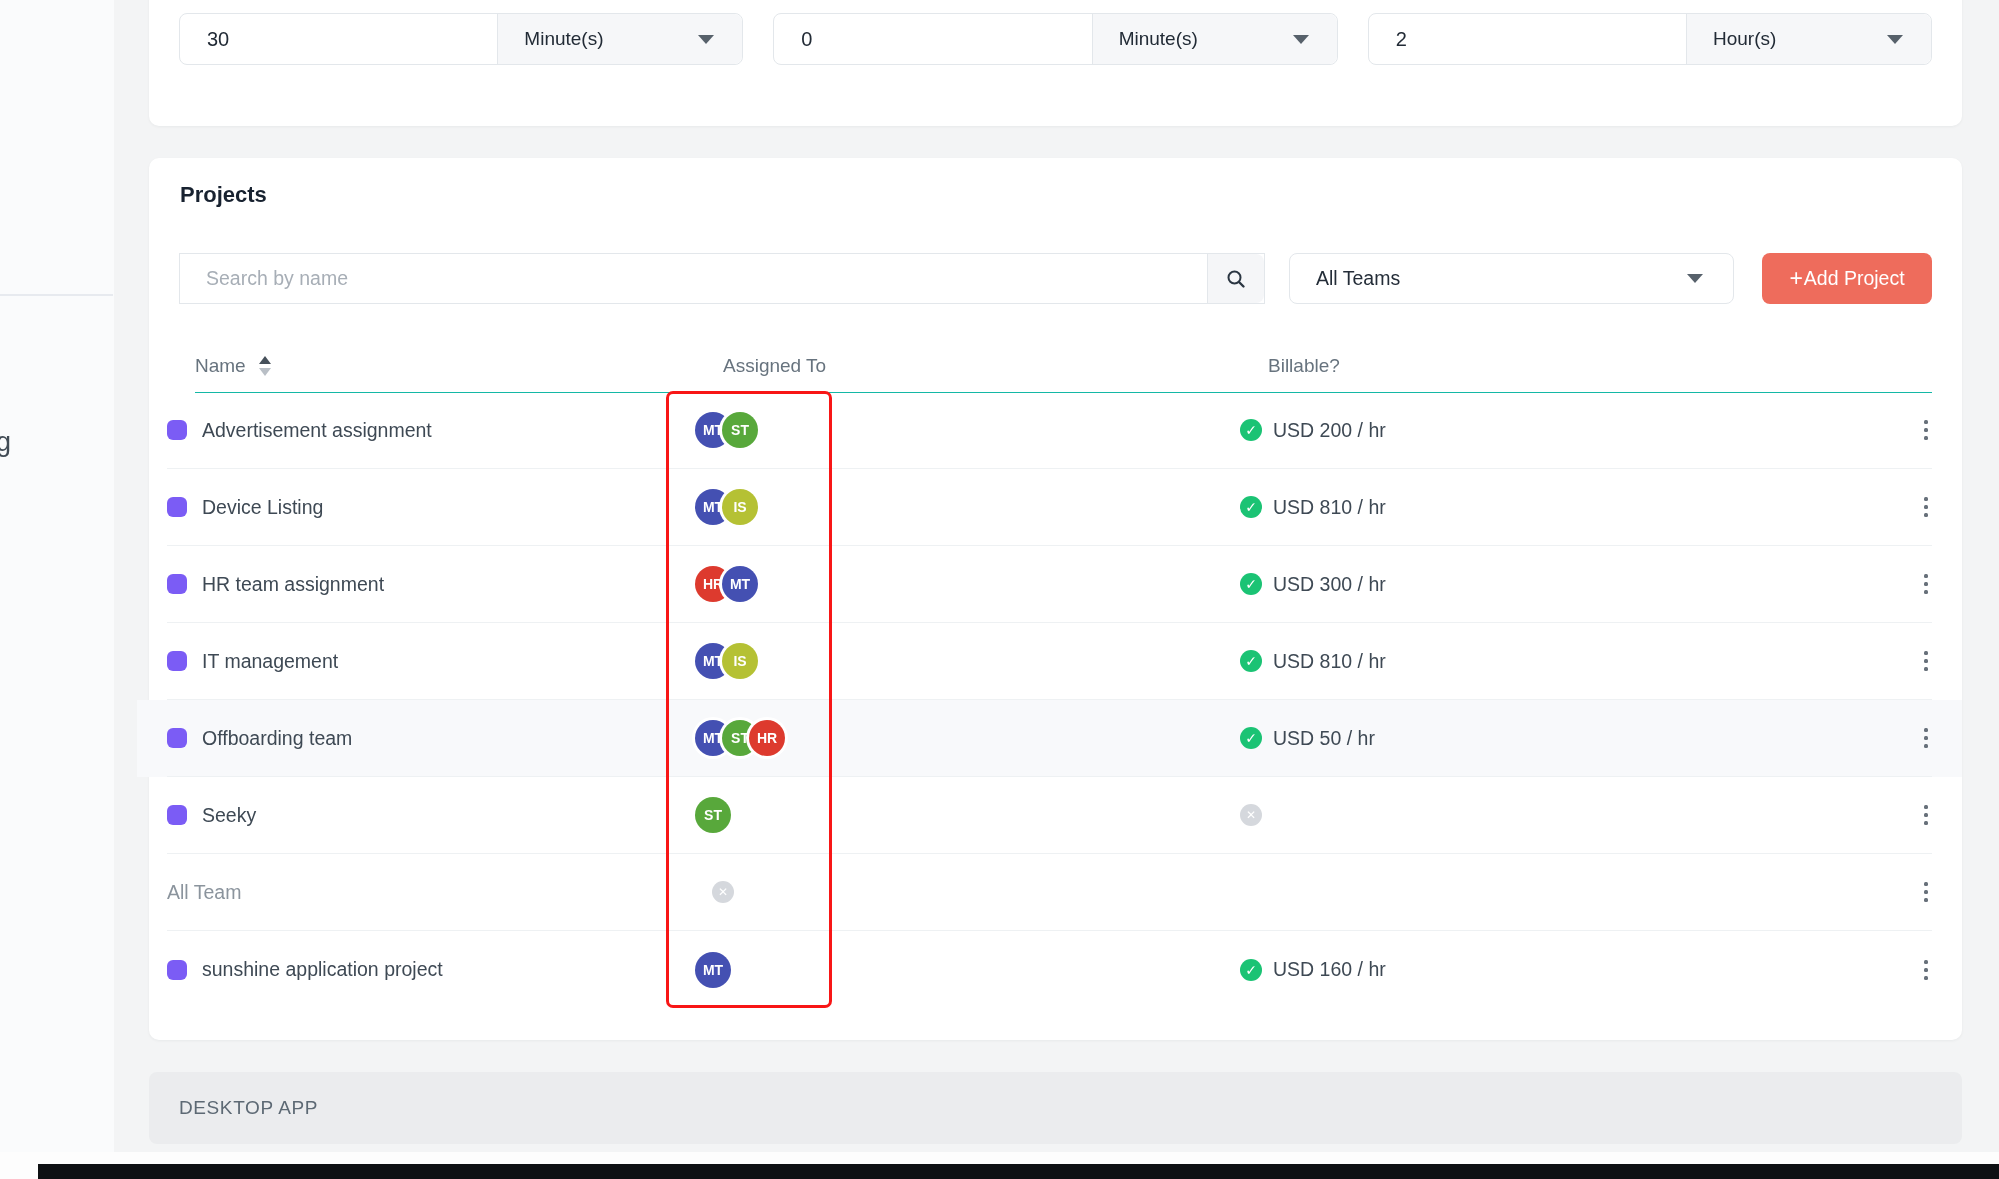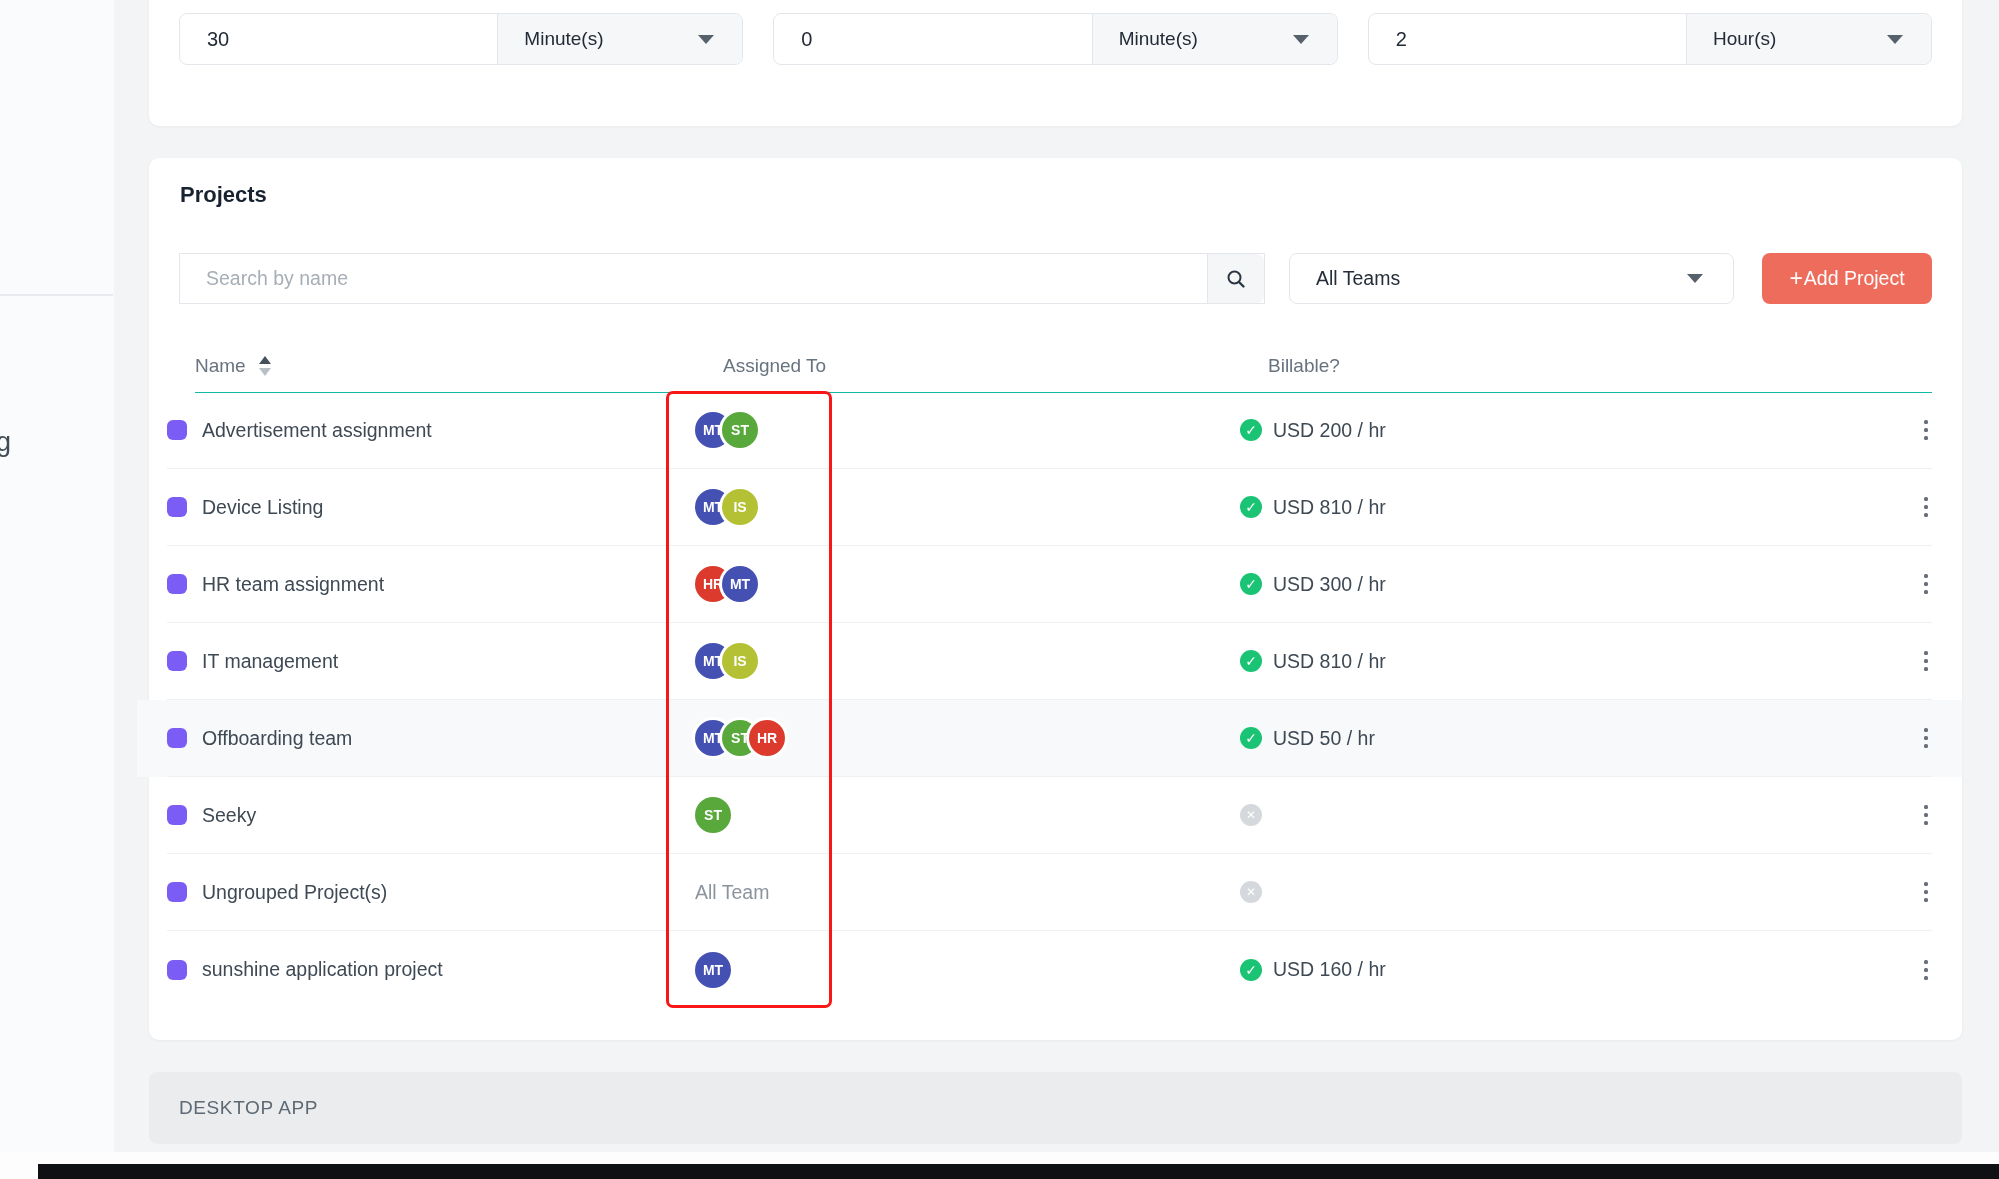--- a/index.html
+++ b/index.html
@@ -278,24 +278,20 @@
           </div>
     <div class="col-actions">
       <span class="kebab">
               <i></i>
               <i></i>
               <i></i>
             </span>
     </div>
   </div>
         <div class="row">
-    <div class="col-name">
-      <span class="bullet"></span>
-      <span class="proj-name">Ungrouped Project(s)</span>
-    </div>
     <div class="col-assigned">
             <span class="avatars">
               <span class="assigned-text">All Team</span>
             </span>
           </div>
     <div class="col-billable">
             <span class="status-icon no">✕</span>
           </div>
     <div class="col-actions">
       <span class="kebab">

